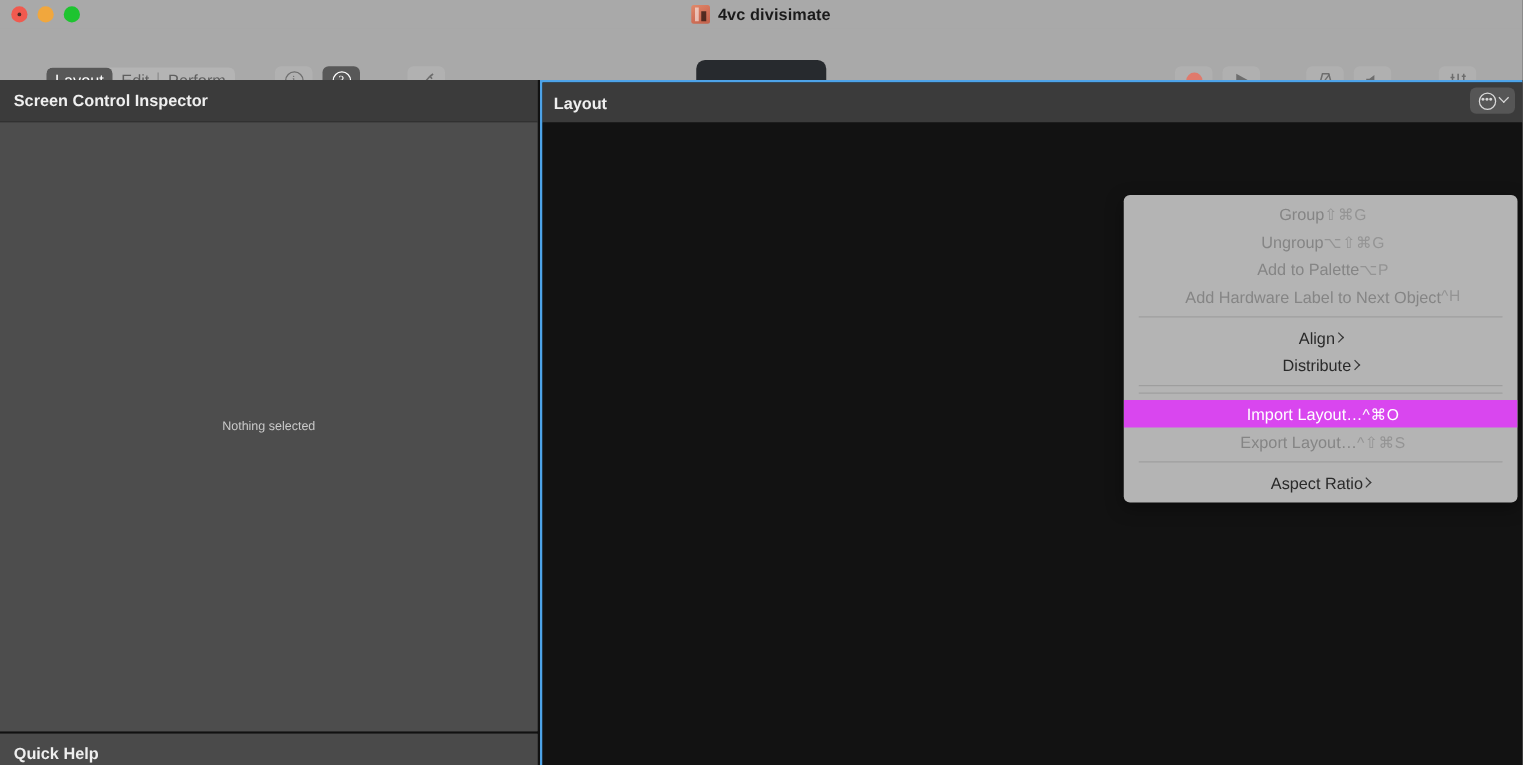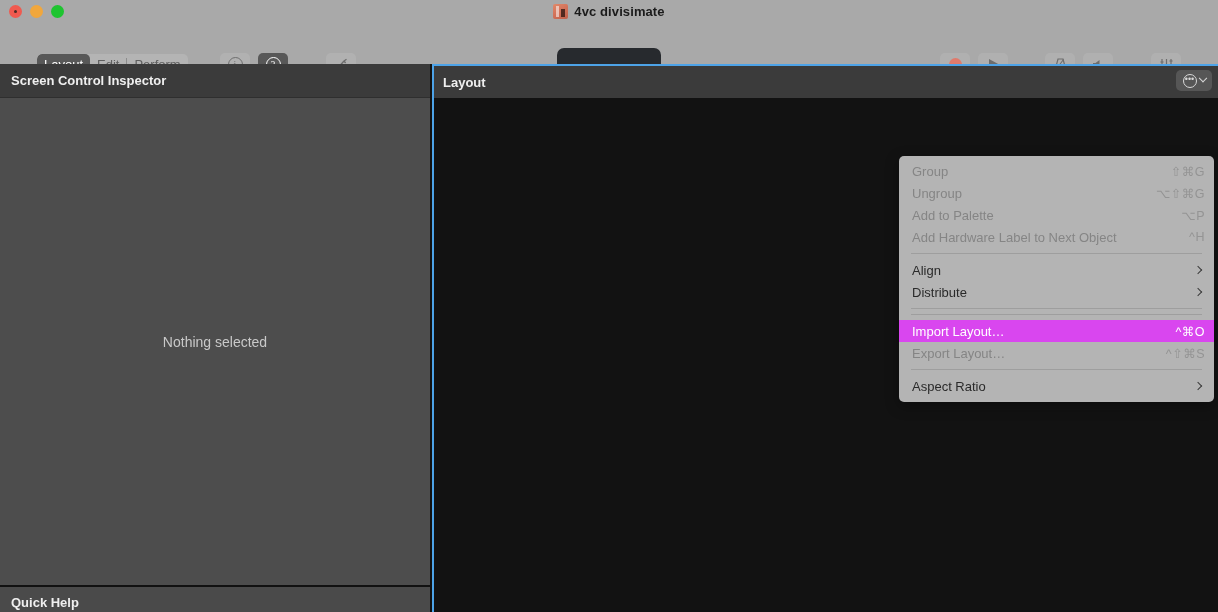--- a/index.html
+++ b/index.html
@@ -123,21 +123,21 @@
   .panel-header {
     height: 34px; background: #3b3b3b;
     display: flex; align-items: center; padding-left: 11px;
     border-bottom: 1px solid #2f2f2f;
   }
   .panel-header .ph-title { font-size: 13px; font-weight: bold; color: #efefef; }
   .inspector-body {
     height: 487px; display: flex; align-items: center; justify-content: center;
     background: #4d4d4d;
   }
-  .nothing-selected { font-size: 14px; color: #c9c9c9; }
+  .nothing-selected { font-size: 10px; color: #c9c9c9; }
 
   .quickhelp {
     position: absolute; left: 0; top: 523px; width: 430px; height: 89px;
     background: #4d4d4d;
   }
   .quickhelp .panel-header { background: #4a4a4a; border-bottom: none; height: 30px; }
 
   
   .layout-panel {
     position: absolute; left: 432px; top: 0; width: 786px; height: 548px;
@@ -174,21 +174,21 @@
     position: absolute; left: 899px; top: 92px; width: 315px;
     background: #b4b4b4;
     border-radius: 5px;
     padding: 4px 0 5px 0;
     box-shadow: 0 4px 14px rgba(0,0,0,.35);
     overflow: hidden;
   }
   .mi {
     height: 22px; display: flex; align-items: center;
     padding: 0 9px 0 13px; font-size: 13px; color: #2a2a2a;
-    justify-content: space-between; white-space: nowrap;
+    justify-content: center; white-space: nowrap;
   }
   .mi.disabled { color: #858585; }
   .mi.selected { background: #d946ef; color: #ffffff; }
   .mi .sc { font-size: 12.5px; color: #6f6f6f; letter-spacing: .5px; }
   .mi.disabled .sc { color: #949494; }
   .mi.selected .sc { color: #ffffff; }
   .mi .arrow {
     width: 6px; height: 6px; border-right: 1.6px solid #3a3a3a;
     border-top: 1.6px solid #3a3a3a; transform: rotate(45deg); margin-right: 4px;
   }

